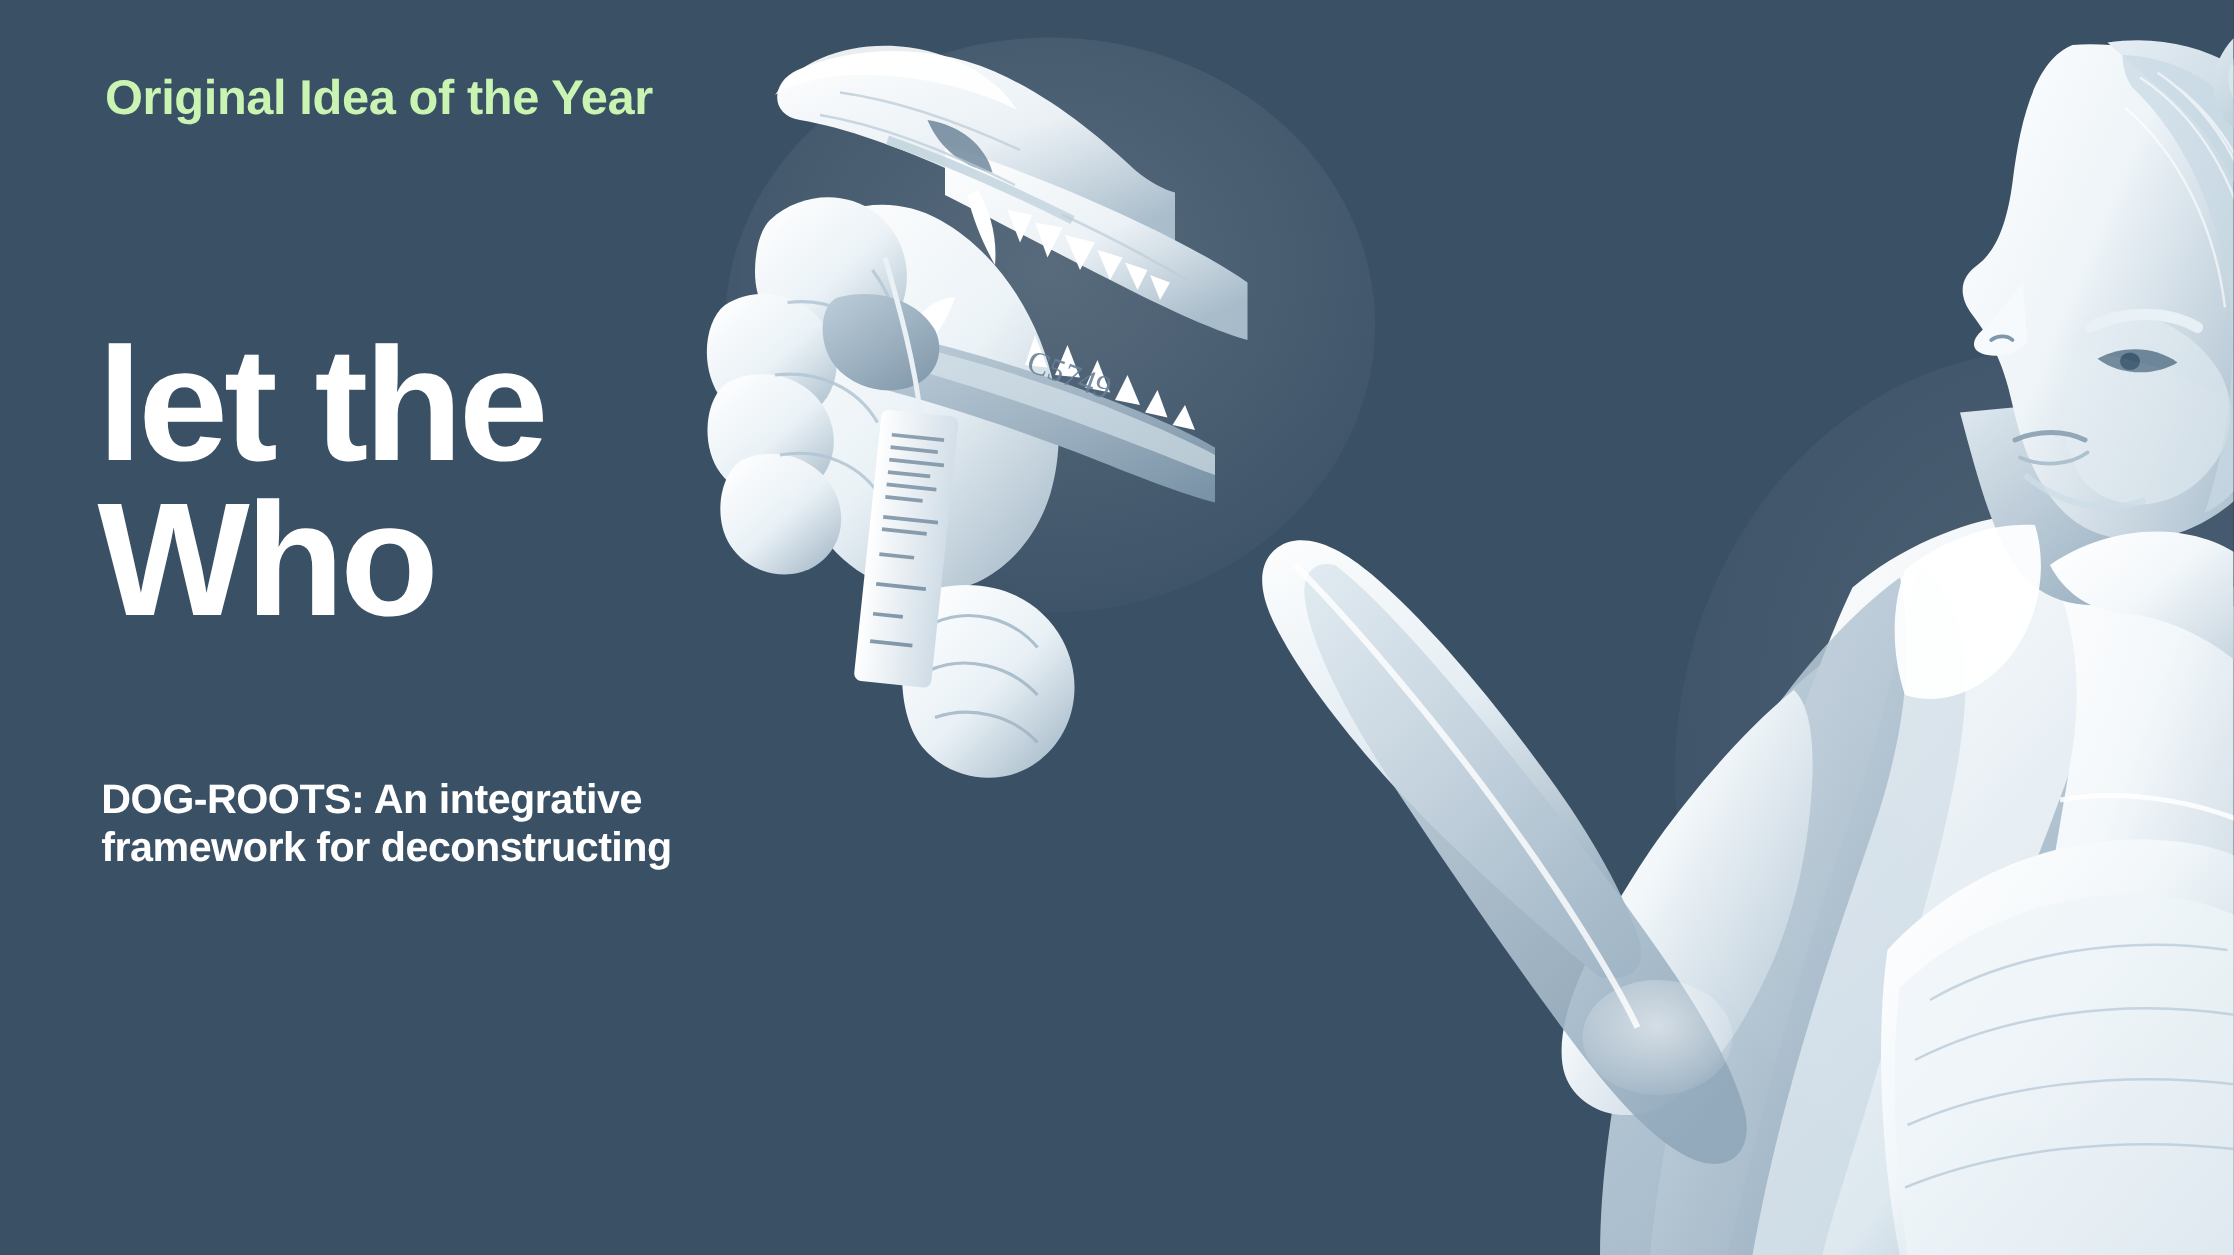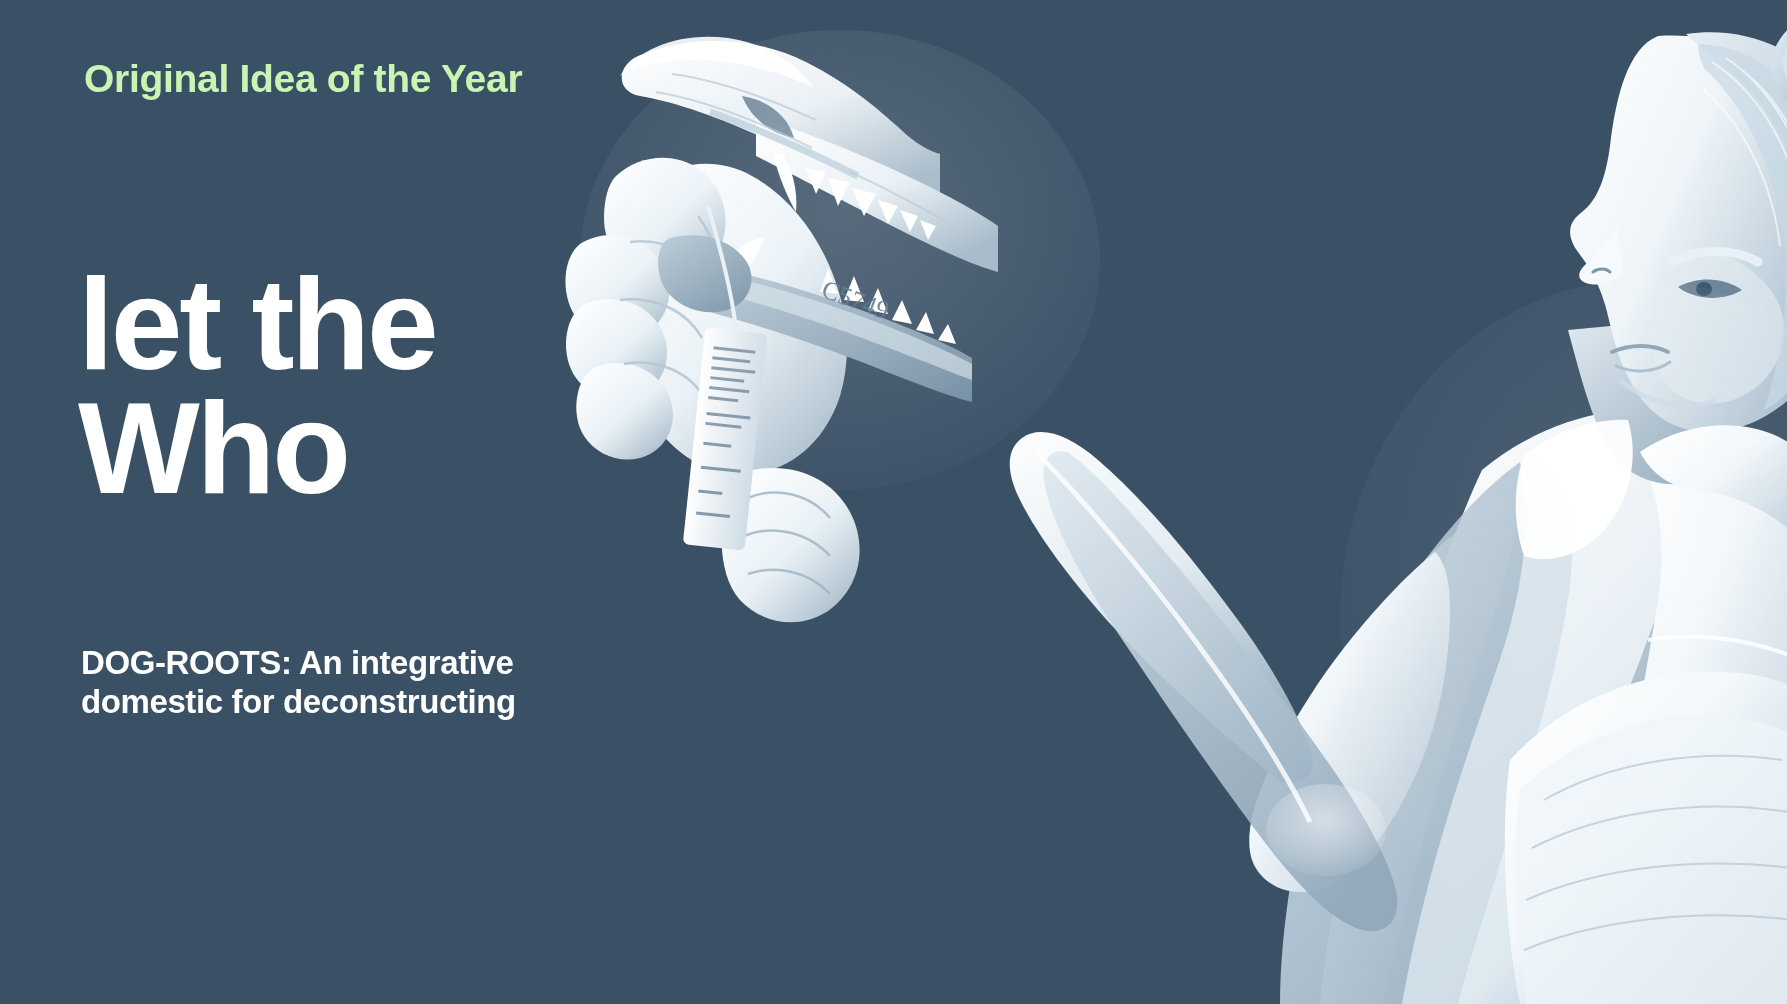--- a/index.html
+++ b/index.html
@@ -67,21 +67,20 @@
 
   #subtitle {
     position: absolute;
     left: 81px;
     top: 619px;
     font-size: 33px;
     font-weight: bold;
     line-height: 39px;
     letter-spacing: -0.4px;
     color: #ffffff;
-    margin-top: 24px;
   }
   #subtitle .sub-line { display: block; white-space: nowrap; }
 </style>
 </head>
 <body>
 
 <div id="slide">
 
   <div id="photo-layer">
     <svg viewBox="0 0 1267 1004" preserveAspectRatio="xMidYMid slice">
@@ -384,17 +383,17 @@
 
     <div id="eyebrow">Original Idea of the Year</div>
 
     <h1 id="headline">
       <span class="hl-line">let the</span>
       <span class="hl-line">Who</span>
     </h1>
 
     <div id="subtitle">
       <span class="sub-line">DOG-ROOTS: An integrative</span>
-      <span class="sub-line">domestic for deconstructing</span>
+      <span class="sub-line">framework for deconstructing</span>
     </div>
 
   </div>
 </div>
 
 </body></html>

